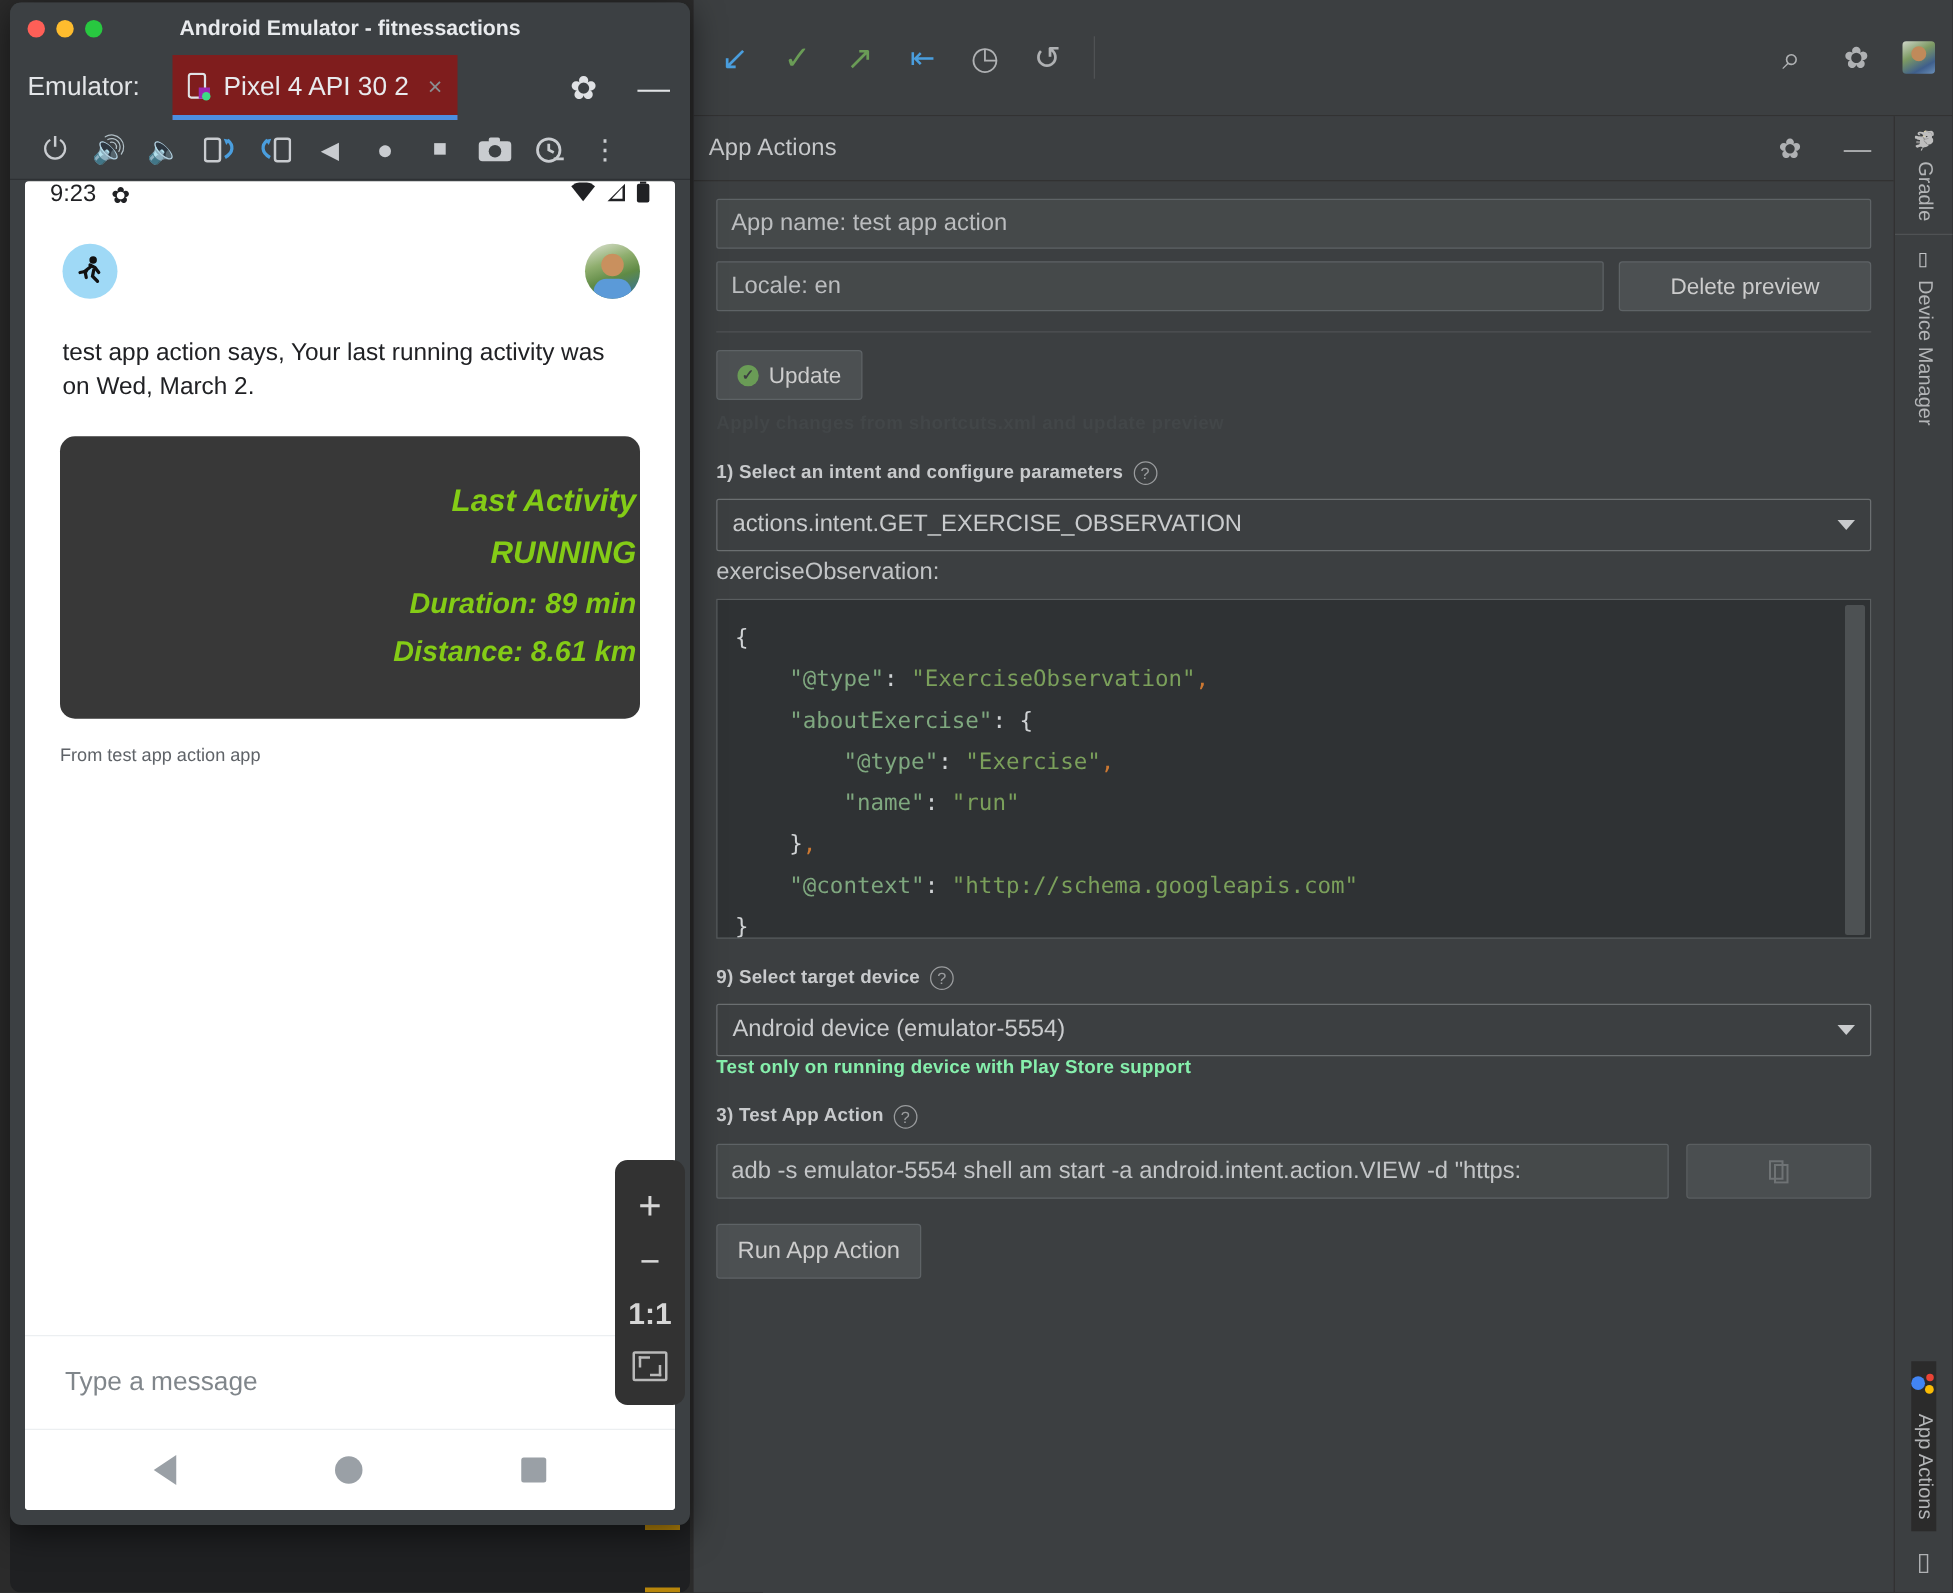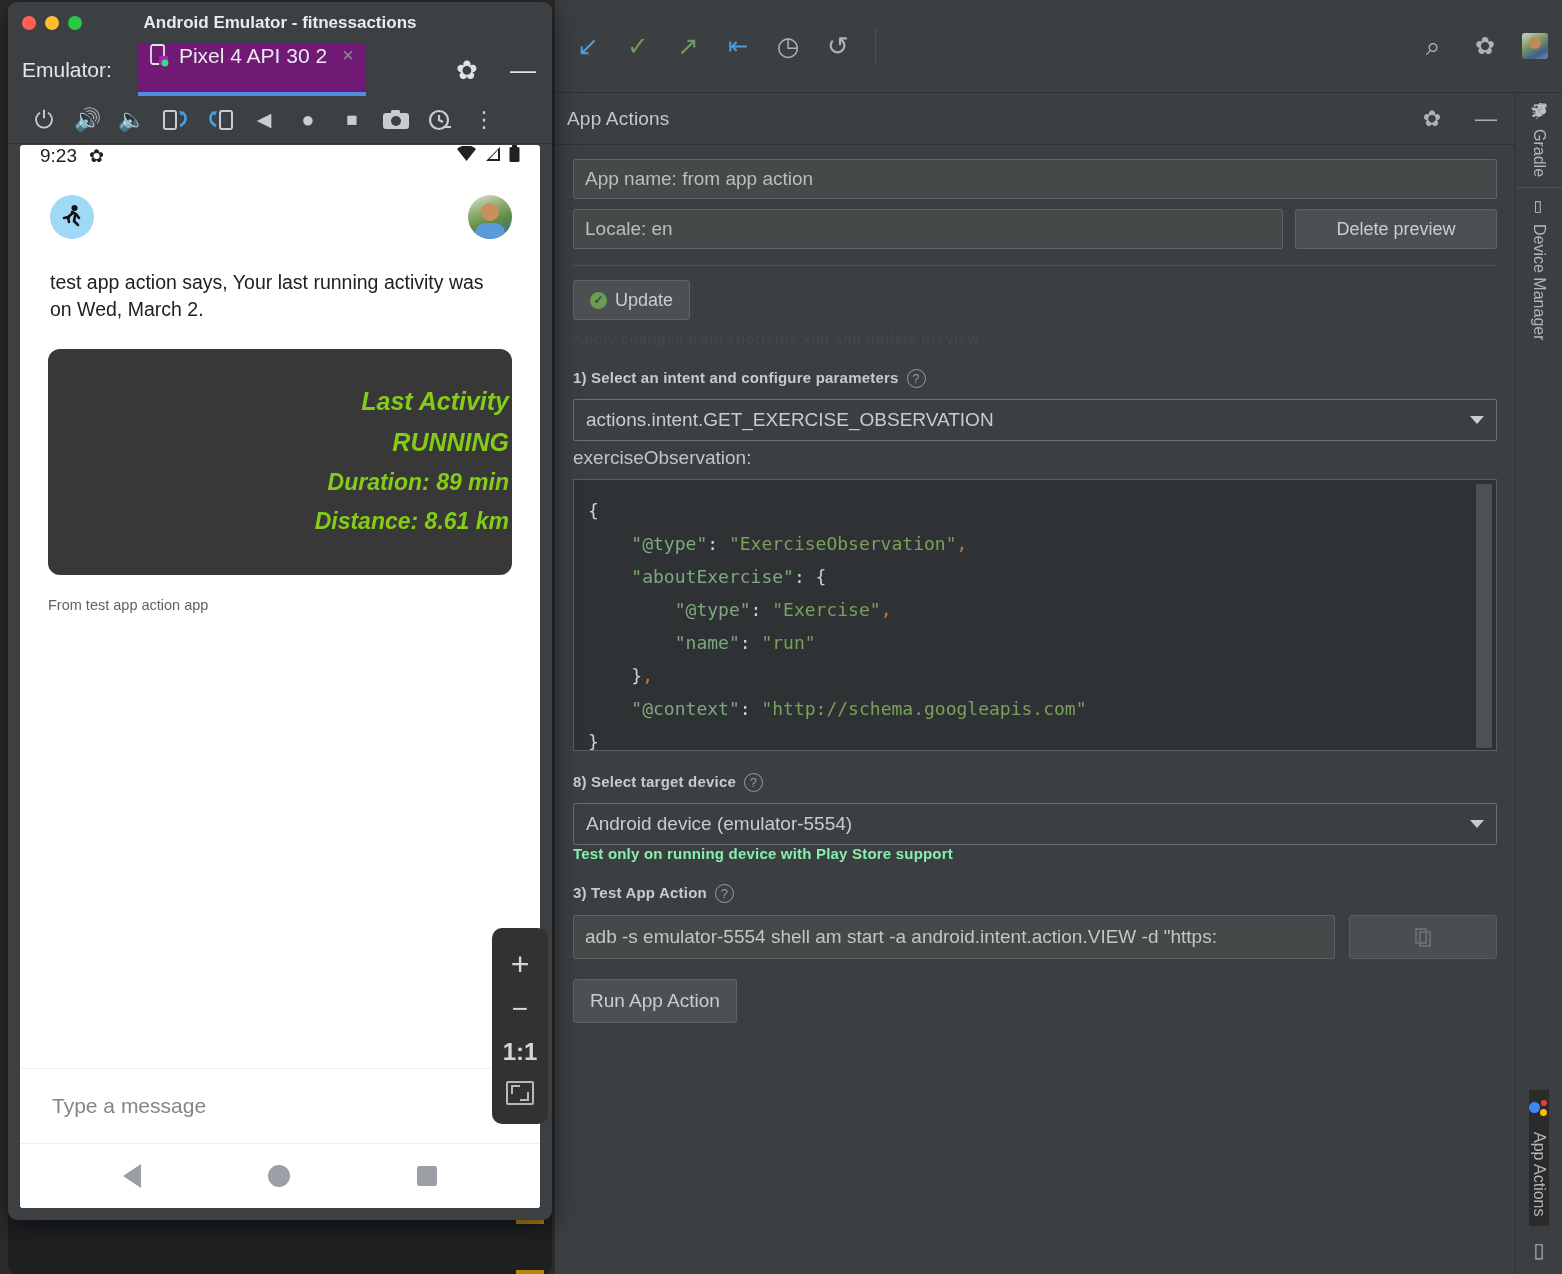--- a/index.html
+++ b/index.html
@@ -163,22 +163,22 @@
   .traffic { position: absolute; left: 14px; display: flex; gap: 9px; }
   .tl { width: 14px; height: 14px; border-radius: 50%; }
   .tl-r { background: #ff5f57; } .tl-y { background: #febc2e; } .tl-g { background: #28c840; }
 
   .emu-tabs {
     height: 52px; background: #3c4043; display: flex; align-items: center;
     padding: 0 10px 0 14px; position: relative;
   }
   .emu-label { font-size: 21px; color: #e3e5e8; }
   .emu-tab {
-    margin-left: 26px; display: flex; gap: 9px;
-    background: #701a75; height: 52px; padding: 0 12px; position: relative;
+    margin-left: 26px; display: flex; align-items: center; gap: 9px;
+    background: #7f1d1d; height: 52px; padding: 0 12px; position: relative;
   }
   .emu-tab-name { font-size: 21px; color: #e8eaed; }
   .emu-tab-close { font-size: 20px; color: #8b8f93; margin-left: 6px; }
   .emu-tab-underline { position: absolute; left: 0; right: 0; bottom: 0; height: 4px; background: #4d8ee0; }
   .emu-tab-actions { position: absolute; right: 14px; display: flex; align-items: center; gap: 26px; }
 
   .emu-toolbar {
     height: 48px; background: #3c4043; display: flex; align-items: center;
     gap: 0px; padding: 0 14px; border-bottom: 1px solid #2e3134;
   }
@@ -283,21 +283,21 @@
     <div class="panel">
       <div class="panel-head">
         <div class="panel-title">App Actions</div>
         <div class="panel-head-actions">
           <div class="tb-icon" style="font-size:22px;">✿</div>
           <div class="tb-icon" style="font-size:22px;">—</div>
         </div>
       </div>
 
       <div class="panel-body">
-        <div class="field">App name: from app action</div>
+        <div class="field">App name: test app action</div>
 
         <div class="row">
           <div class="field" style="width:710px;">Locale: en</div>
           <div class="btn" style="width:202px;">Delete preview</div>
         </div>
 
         <div class="divider"></div>
 
         <div class="update-wrap">
           <button class="btn">
@@ -328,21 +328,21 @@
         <span class="c-key">"@type"</span><span class="c-punct">: </span><span class="c-str">"Exercise"</span><span class="c-comma">,</span>
         <span class="c-key">"name"</span><span class="c-punct">: </span><span class="c-str">"run"</span>
     <span class="c-punct">}</span><span class="c-comma">,</span>
     <span class="c-key">"@context"</span><span class="c-punct">: </span><span class="c-str">"http://schema.googleapis.com"</span>
 <span class="c-punct">}</span></pre>
           <div class="code-scroll"></div>
         </div>
 
         
         <div class="step-label">
-          <span>8) Select target device</span>
+          <span>9) Select target device</span>
           <span class="help-icon">?</span>
         </div>
 
         <div class="combo">
           <span>Android device (emulator-5554)</span>
           <span class="caret"></span>
         </div>
         <div class="hint-small">Test only on running device with Play Store support</div>
 
         

